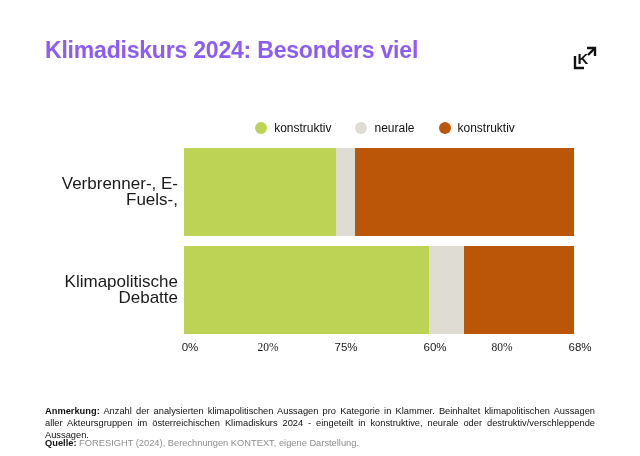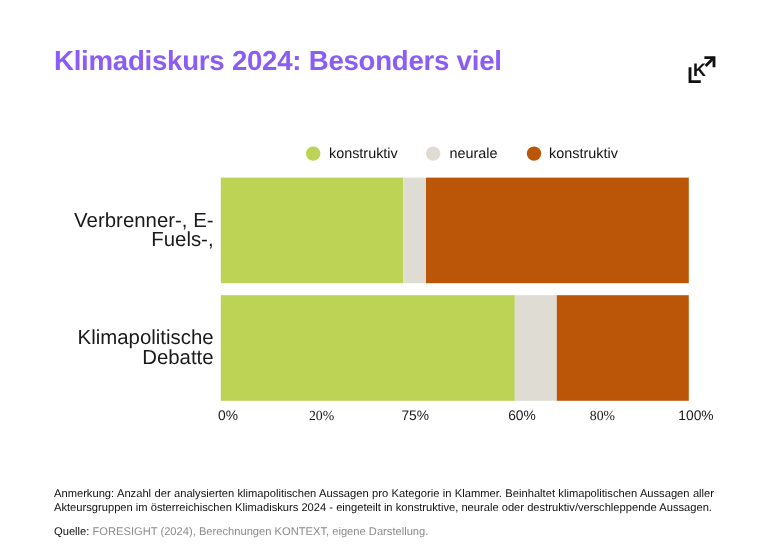--- a/index.html
+++ b/index.html
@@ -33,26 +33,26 @@
   .seg { height:100%; }
   .axis { position:absolute; left:190px; top:341px; width:390px; height:14px; }
   .tick {
     position:absolute; top:0; transform:translateX(-50%);
     font-size:11.5px; color:#1a1a1a; white-space:nowrap;
   }
   .note {
     position:absolute; left:45px; top:396px; width:550px;
     font-size:9.3px; line-height:12px; color:#111111; text-align:justify;
   }
-  .note b { font-weight:normal; }
+  .note b { font-weight:bold; }
   .source {
     position:absolute; left:45px; top:429px; width:550px;
     font-size:9.3px; color:#8c8c8c;
   }
-  .source b { color:#111111; font-weight:normal; }
+  .source b { color:#111111; font-weight:bold; }
 </style>
 </head>
 <body>
 
 <div class="page">
 
   <h1 class="title">
     <div>Klimadiskurs 2024: Besonders viel</div>
   </h1>
 
@@ -104,21 +104,21 @@
         </div>
       </div>
   </div>
 
   <div class="axis" id="axis">
       <span class="tick" style="left: 0%;">0%</span>
       <span class="tick" style="left: 20%; font-family: Liberation Serif, serif;">20%</span>
       <span class="tick" style="left: 40%;">75%</span>
       <span class="tick" style="left: 60%; margin-left: 11px;">60%</span>
       <span class="tick" style="left: 80%; font-family: Liberation Serif, serif;">80%</span>
-      <span class="tick" style="left: 100%;">100%</span>
+      <span class="tick" style="left: 100%;">68%</span>
     </div>
 
   <p class="note">
     <b>Anmerkung:</b>
     <span>Anzahl der analysierten klimapolitischen Aussagen pro Kategorie in Klammer. Beinhaltet klimapolitischen Aussagen aller Akteursgruppen im österreichischen Klimadiskurs 2024 - eingeteilt in konstruktive, neurale oder destruktiv/verschleppende Aussagen.</span>
   </p>
 
   <p class="source">
     <b>Quelle:</b>
     <span>FORESIGHT (2024), Berechnungen KONTEXT, eigene Darstellung.</span>

